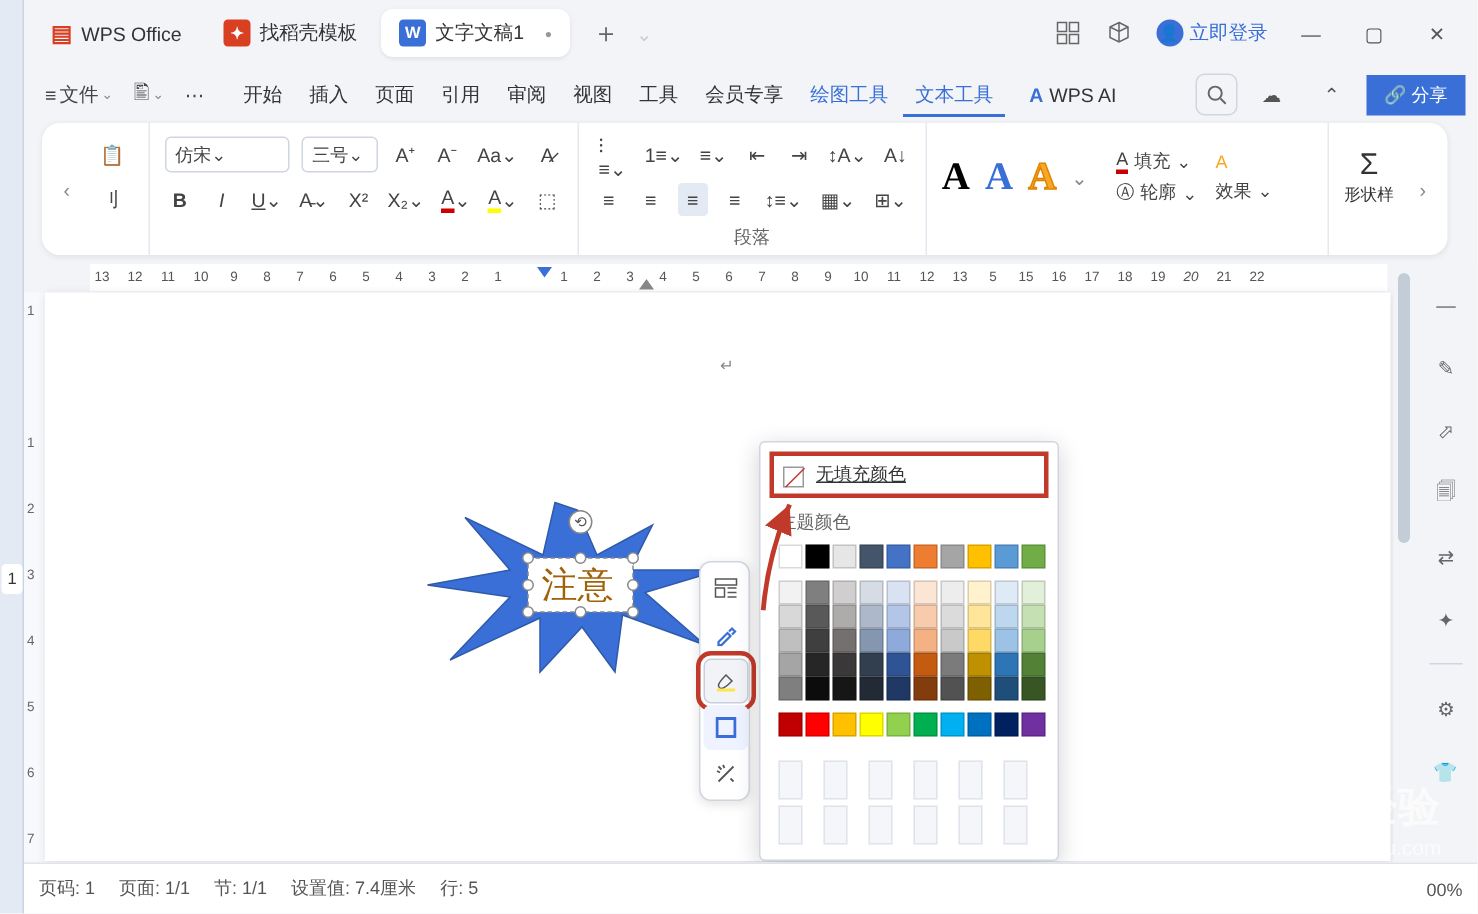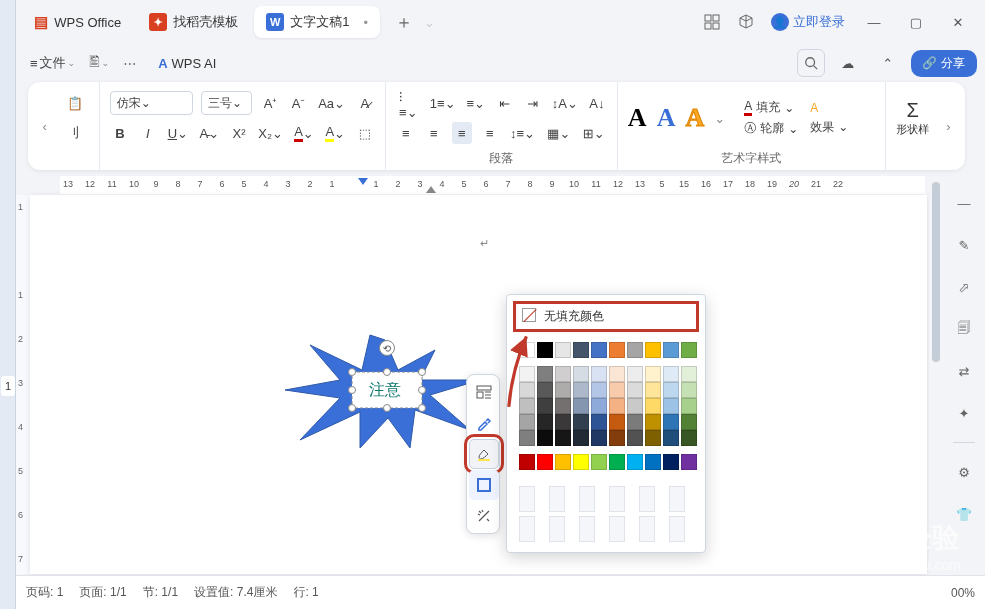--- a/index.html
+++ b/index.html
@@ -33,21 +33,21 @@
   .menu-quick .mi { padding: 4px 6px; color: #444; border-radius: 4px; display:flex; align-items:center; gap:2px; }
   .menu-quick .chev { font-size: 9px; color: #888; }
   .menus { display: flex; align-items: center; gap: 2px; margin-left: 10px; }
   .menus .m { padding: 6px 8px; color: #333; }
   .menus .m.blue { color: #3a6fd8; }
   .menus .m.active { color: #3a6fd8; border-bottom: 2px solid #3a6fd8; padding-bottom: 4px; }
   .wps-ai { display: flex; align-items: center; gap: 4px; color: #333; padding: 0 8px; margin-left: 6px; }
   .wps-ai .ai-ico { color: #3a6fd8; font-weight: bold; }
   .menubar .mb-right { margin-left: auto; display: flex; align-items: center; gap: 6px; }
   .search { width: 28px; height: 28px; border: 1px solid #d0d6e0; border-radius: 6px; display:flex; align-items:center; justify-content:center; color:#666; }
-  .share-btn { background: #3a6fd8; color: #fff; padding: 5px 12px; border-radius: 10px; font-size: 12px; }
+  .share-btn { background: #3a6fd8; color: #fff; padding: 5px 12px; border-radius: 0; font-size: 12px; }
   
   
   .ribbon { position: absolute; left: 28px; top: 82px; right: 20px; height: 88px; background: #fff; border-radius: 12px; box-shadow: 0 1px 4px rgba(0,0,0,.08); display: flex; align-items: stretch; padding: 0 8px; }
   .ribbon .chevL, .ribbon .chevR { width: 18px; display:flex; align-items:center; justify-content:center; color:#888; }
   .rgroup { border-right: 1px solid #e4e8ef; display: flex; flex-direction: column; padding: 6px 10px 2px; position: relative; }
   .rgroup:last-of-type { border-right: none; }
   .rgroup .rtop { display: flex; align-items: center; gap: 8px; height: 30px; }
   .rgroup .rbot { display: flex; align-items: center; gap: 8px; height: 30px; }
   .rgroup .lbl { text-align: center; font-size: 12px; color: #666; padding-top: 2px; }
   .rbtn { min-width: 20px; height: 22px; display: inline-flex; align-items: center; justify-content: center; color: #444; font-size: 13px; border: 1px solid transparent; border-radius: 3px; padding: 0 3px; }
@@ -70,33 +70,33 @@
   .tri-up { border-left:5px solid transparent; border-right:5px solid transparent; border-bottom:7px solid #888; }
   
   
   .docarea { position: absolute; left: 30px; top: 195px; right: 58px; bottom: 35px; background: #fff; box-shadow: 0 1px 6px rgba(0,0,0,.1); }
   .ruler-v { position:absolute; left: 16px; top: 195px; width: 14px; bottom: 35px; background: #f7f9fc; font-size:9px; color:#666; }
   .ruler-v .vnum { position:absolute; left:2px; transform: translateY(-50%); }
   
   
   .shape-wrap { position:absolute; left:280px; top:330px; width:210px; height:120px; }
   .explosion { width:100%; height:100%; }
-  .shape-text { position:absolute; left:50%; top:50%; transform:translate(-50%,-50%); font-family:Liberation Sans, sans-serif; font-size:16px; color:#0f766e; }
+  .shape-text { position:absolute; left:50%; top:50%; transform:translate(-50%,-50%); font-family:Liberation Sans, sans-serif; font-size:24px; color:#a16207; }
   .sel-handle { position:absolute; width:8px; height:8px; background:#fff; border:1px solid #888; border-radius:50%; }
   .rot-handle { position:absolute; width:16px; height:16px; background:#fff; border:1px solid #888; border-radius:50%; color:#555; font-size:10px; display:flex; align-items:center; justify-content:center; }
   
   
   .float-tb { position:absolute; left:466px; top:374px; width:34px; background:#fff; border:1px solid #d0d6e0; border-radius:8px; box-shadow:0 2px 8px rgba(0,0,0,.12); display:flex; flex-direction:column; padding:2px; gap:1px; }
   .float-tb .fb { width:30px; height:30px; display:flex; align-items:center; justify-content:center; border-radius:5px; color:#444; }
   .float-tb .fb.active { background:#f1f3f7; border:1px solid #c8d0dc; }
   .float-tb .fb.sel { background:#eef3ff; }
   
   
   .color-pop { position:absolute; left:506px; top:294px; width:200px; background:#fff; border:1px solid #d0d6e0; border-radius:4px; box-shadow:0 4px 16px rgba(0,0,0,.18); padding:6px 0; font-size:12px; }
-  .nofill-box { border:3px solid #c0392b; padding:4px 6px; display:flex; align-items:flex-start; gap:8px; }
+  .nofill-box { border:3px solid #c0392b; padding:4px 6px; display:flex; align-items:flex-end; gap:8px;text-decoration:underline; }
   .nofill-ico { width:14px; height:14px; border:1px solid #999; position:relative; }
   .nofill-ico::after { content:""; position:absolute; left:-2px; top:6px; width:18px; height:1px; background:#c0392b; transform:rotate(-45deg); }
   .color-pop .sect { padding: 2px 12px; color:#666; }
   .color-grid { display:grid; grid-template-columns: repeat(10, 16px); gap:2px; padding: 4px 12px; }
   .color-grid .sw { width:16px; height:16px; border:1px solid rgba(0,0,0,.15); }
   .color-grid.pale .sw { border:1px solid #e0e4ea; background:#f4f6f9; }
   .arrow-ann { position:absolute; left:500px; top:330px; width:40px; height:80px; pointer-events:none; }
   
   
   .rsidebar { position:absolute; right:0; top:176px; width:42px; bottom:35px; background:#f2f4f7; display:flex; flex-direction:column; align-items:center; gap:16px; padding-top:14px; }
@@ -162,20 +162,32 @@
   <div class="win-btn">—</div>
   <div class="win-btn">▢</div>
   <div class="win-btn">✕</div>
 </div>
 
 <div class="menubar">
   <div class="menu-quick">
     <div class="mi">≡ <span>文件</span> <span class="chev">⌄</span></div>
     <div class="mi">🖺 <span class="chev">⌄</span></div>
     <div class="mi">⋯</div>
+  </div>
+  <div class="menus">
+    <div class="m">开始</div>
+    <div class="m">插入</div>
+    <div class="m">页面</div>
+    <div class="m">引用</div>
+    <div class="m">审阅</div>
+    <div class="m">视图</div>
+    <div class="m">工具</div>
+    <div class="m">会员专享</div>
+    <div class="m blue">绘图工具</div>
+    <div class="m active">文本工具</div>
   </div>
   <div class="wps-ai">
     <span class="ai-ico">A</span>
     <span>WPS AI</span>
   </div>
   <div class="mb-right">
     <div class="search">
       <svg width="14" height="14" viewBox="0 0 16 16">
           <circle cx="7" cy="7" r="5" fill="none" stroke="#666" stroke-width="1.5"></circle>
           <path d="M11 11l4 4" stroke="#666" stroke-width="1.5"></path>
@@ -255,21 +267,20 @@
         <div class="ritem"><span style="border-bottom:3px solid #c00">A</span> <span>填充</span> ⌄</div>
         <div class="ritem">Ⓐ <span>轮廓</span> ⌄</div>
       </div>
       <div class="rstack">
         <div class="ritem">
             <span style="color:#f9a825">A</span>
           </div>
         <div class="ritem"><span>效果</span> ⌄</div>
       </div>
     </div>
-    <div class="lbl">艺术字样式</div>
   </div>
   <div class="rgroup" style="width:56px;border-right:none">
     <div style="display:flex;flex-direction:column;align-items:center;justify-content:center;height:60px">
       <span style="font-size:20px">Σ</span>
       <span style="font-size:11px">形状样</span>
     </div>
   </div>
   <div class="chevR">›</div>
 </div>
 
@@ -378,20 +389,21 @@
         <path d="M3 13L13 3M3 3l2 2M11 11l2 2M6 2l1 2M2 6l2 1" stroke="#555" stroke-width="1.2"></path>
       </svg>
   </div>
 </div>
 
 <div class="color-pop">
   <div class="nofill-box" style="margin:0 6px 6px">
     <div class="nofill-ico"></div>
     <span>无填充颜色</span>
   </div>
+  <div class="sect">主题颜色</div>
   <div class="color-grid" id="theme-row1">
       <div class="sw" style="background: rgb(255, 255, 255);"></div>
       <div class="sw" style="background: rgb(0, 0, 0);"></div>
       <div class="sw" style="background: rgb(231, 230, 230);"></div>
       <div class="sw" style="background: rgb(68, 84, 106);"></div>
       <div class="sw" style="background: rgb(68, 114, 196);"></div>
       <div class="sw" style="background: rgb(237, 125, 49);"></div>
       <div class="sw" style="background: rgb(165, 165, 165);"></div>
       <div class="sw" style="background: rgb(255, 192, 0);"></div>
       <div class="sw" style="background: rgb(91, 155, 213);"></div>
@@ -500,21 +512,21 @@
 
 <div class="vscroll">
     <div class="thumb"></div>
   </div>
 
 <div class="status">
   <span>页码: 1</span>
   <span>页面: 1/1</span>
   <span>节: 1/1</span>
   <span>设置值: 7.4厘米</span>
-  <span>行: 1</span>
+  <span>行: 5</span>
   <div class="spacer"></div>
   <div class="zoom">
       <span>00%</span>
     </div>
 </div>
 
 <div class="watermark">
   <div class="big">Baidu经验</div>
   <div>jingyan.baidu.com</div>
 </div>

